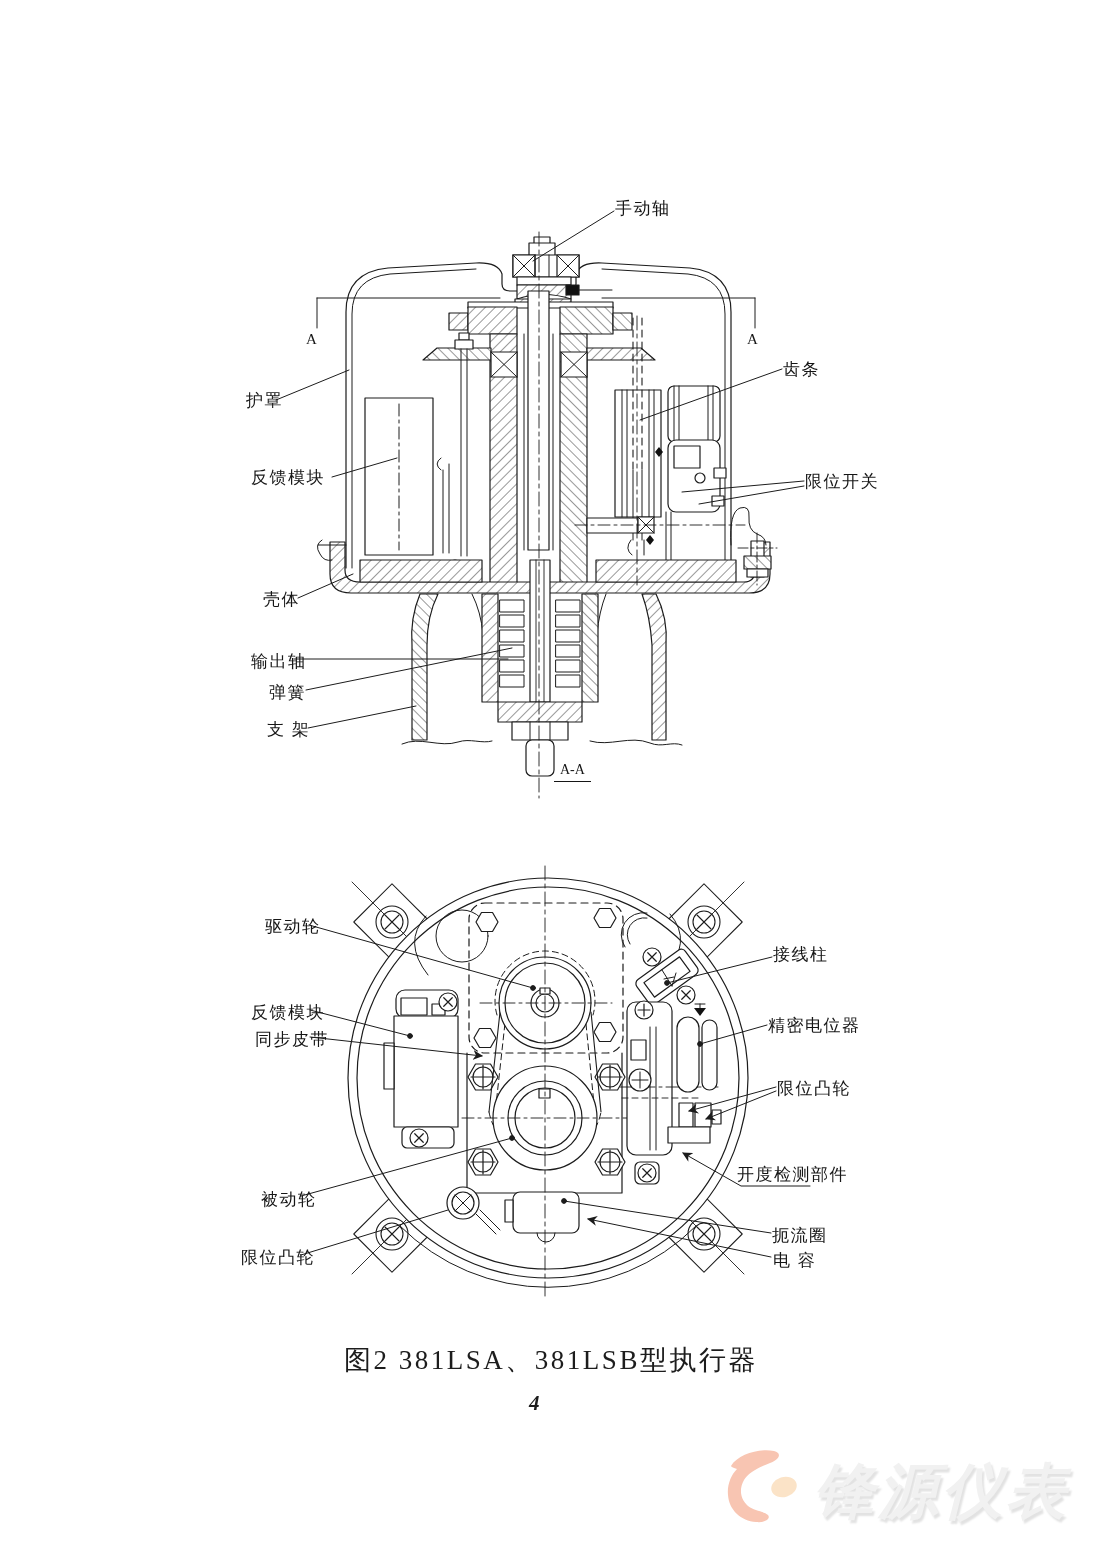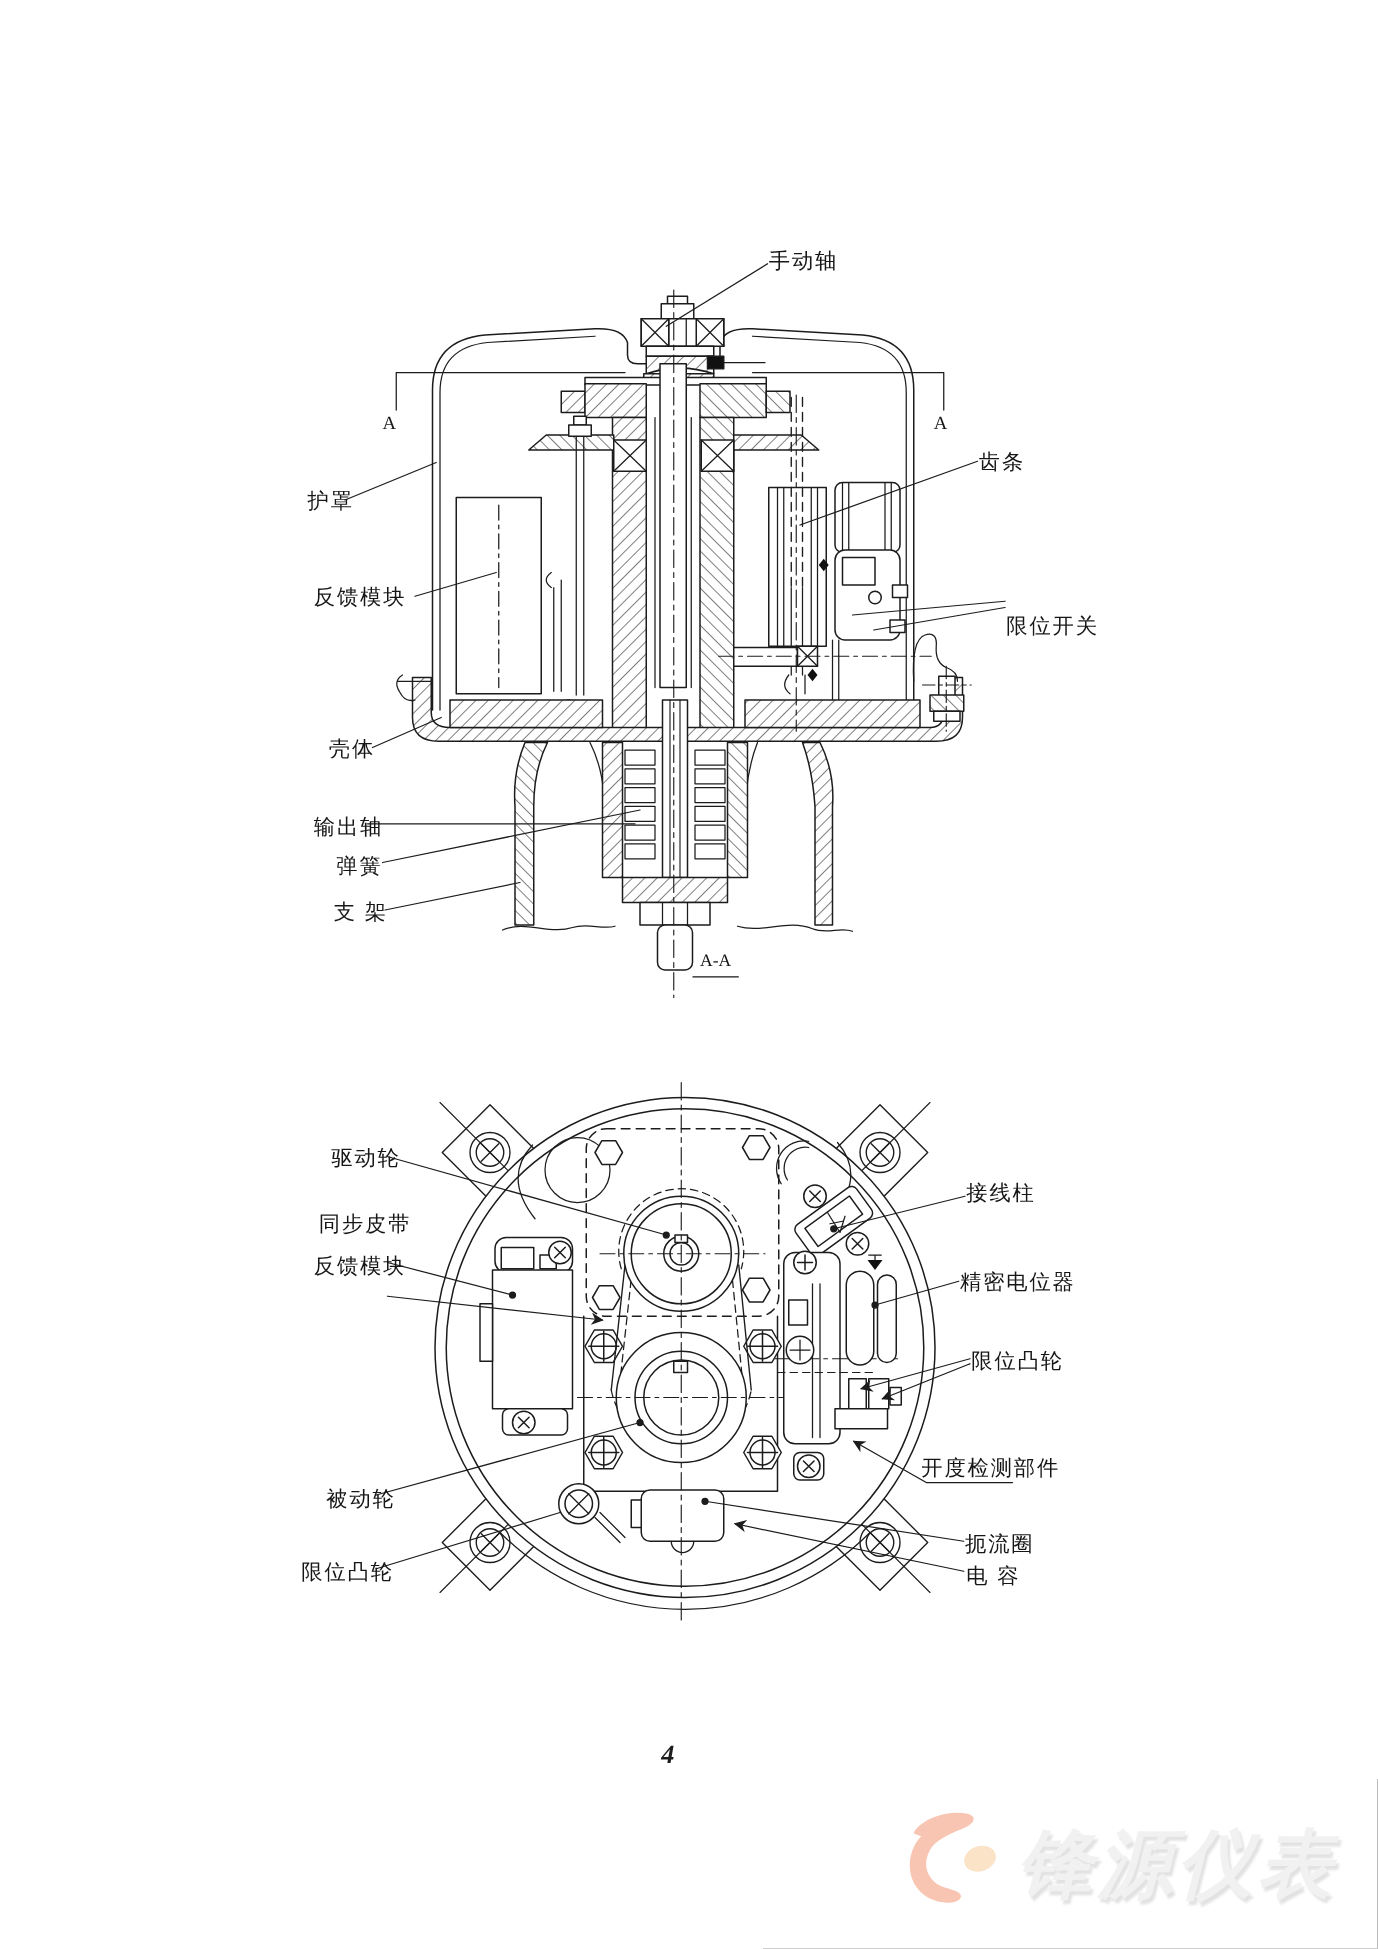--- a/index.html
+++ b/index.html
@@ -304,39 +304,40 @@
     </g>
   </svg>
   </div>
 
   <div class="lbl" style="left:615px;top:197px">手动轴</div>
   <div class="lblA" style="left:306px;top:331px">A</div>
   <div class="lblA" style="left:747px;top:331px">A</div>
   <div class="lbl" style="left:246px;top:389px">护罩</div>
   <div class="lbl" style="left:783px;top:358px">齿条</div>
   <div class="lbl" style="left:251px;top:466px">反馈模块</div>
-  <div class="lbl" style="left:805px;top:489px">限位开关</div>
+  <div class="lbl" style="left:805px;top:470px">限位开关</div>
   <div class="lbl" style="left:263px;top:588px">壳体</div>
   <div class="lbl" style="left:251px;top:650px">输出轴</div>
   <div class="lbl" style="left:269px;top:681px">弹簧</div>
   <div class="lbl" style="left:267px;top:718px">支 架</div>
   <div class="secAA" style="left:518px;top:762px">A-A</div>
 
   <div class="lbl" style="left:265px;top:915px">驱动轮</div>
   <div class="lbl" style="left:773px;top:943px">接线柱</div>
   <div class="lbl" style="left:251px;top:1001px">反馈模块</div>
   <div class="lbl" style="left:768px;top:1014px">精密电位器</div>
-  <div class="lbl" style="left:255px;top:968px">同步皮带</div>
+  <div class="lbl" style="left:255px;top:1028px">同步皮带</div>
   <div class="lbl" style="left:777px;top:1077px">限位凸轮</div>
   <div class="lbl" style="left:261px;top:1188px">被动轮</div>
   <div class="lbl" style="left:737px;top:1163px">开度检测部件</div>
   <div class="lbl" style="left:772px;top:1224px">扼流圈</div>
   <div class="lbl" style="left:773px;top:1249px">电 容</div>
   <div class="lbl" style="left:241px;top:1246px">限位凸轮</div>
 
+  <div class="caption">图2 381LSA、381LSB型执行器</div>
   <div class="pagenum">4</div>
 
   <div>
     <svg width="86" height="86" style="position:absolute;left:722px;top:1444px">
       <g transform="translate(-722,-1444)">
         <path d="M731,1466 C738,1454 760,1448 774,1451 C782,1453 780,1459 770,1463 C757,1468 748,1473 744,1480 C739,1489 740,1499 748,1506 C754,1511 764,1511 768,1515 C771,1519 765,1523 756,1522 C741,1521 729,1510 728,1495 C727,1485 731,1475 737,1469 C734,1468 731,1467 731,1466 Z" fill="#f8c5b2"></path>
         <ellipse cx="784" cy="1487" rx="13" ry="10" transform="rotate(-18 784 1487)" fill="#fbe3c7"></ellipse>
       </g>
     </svg>
     <div class="wm-text">锋源仪表</div>

